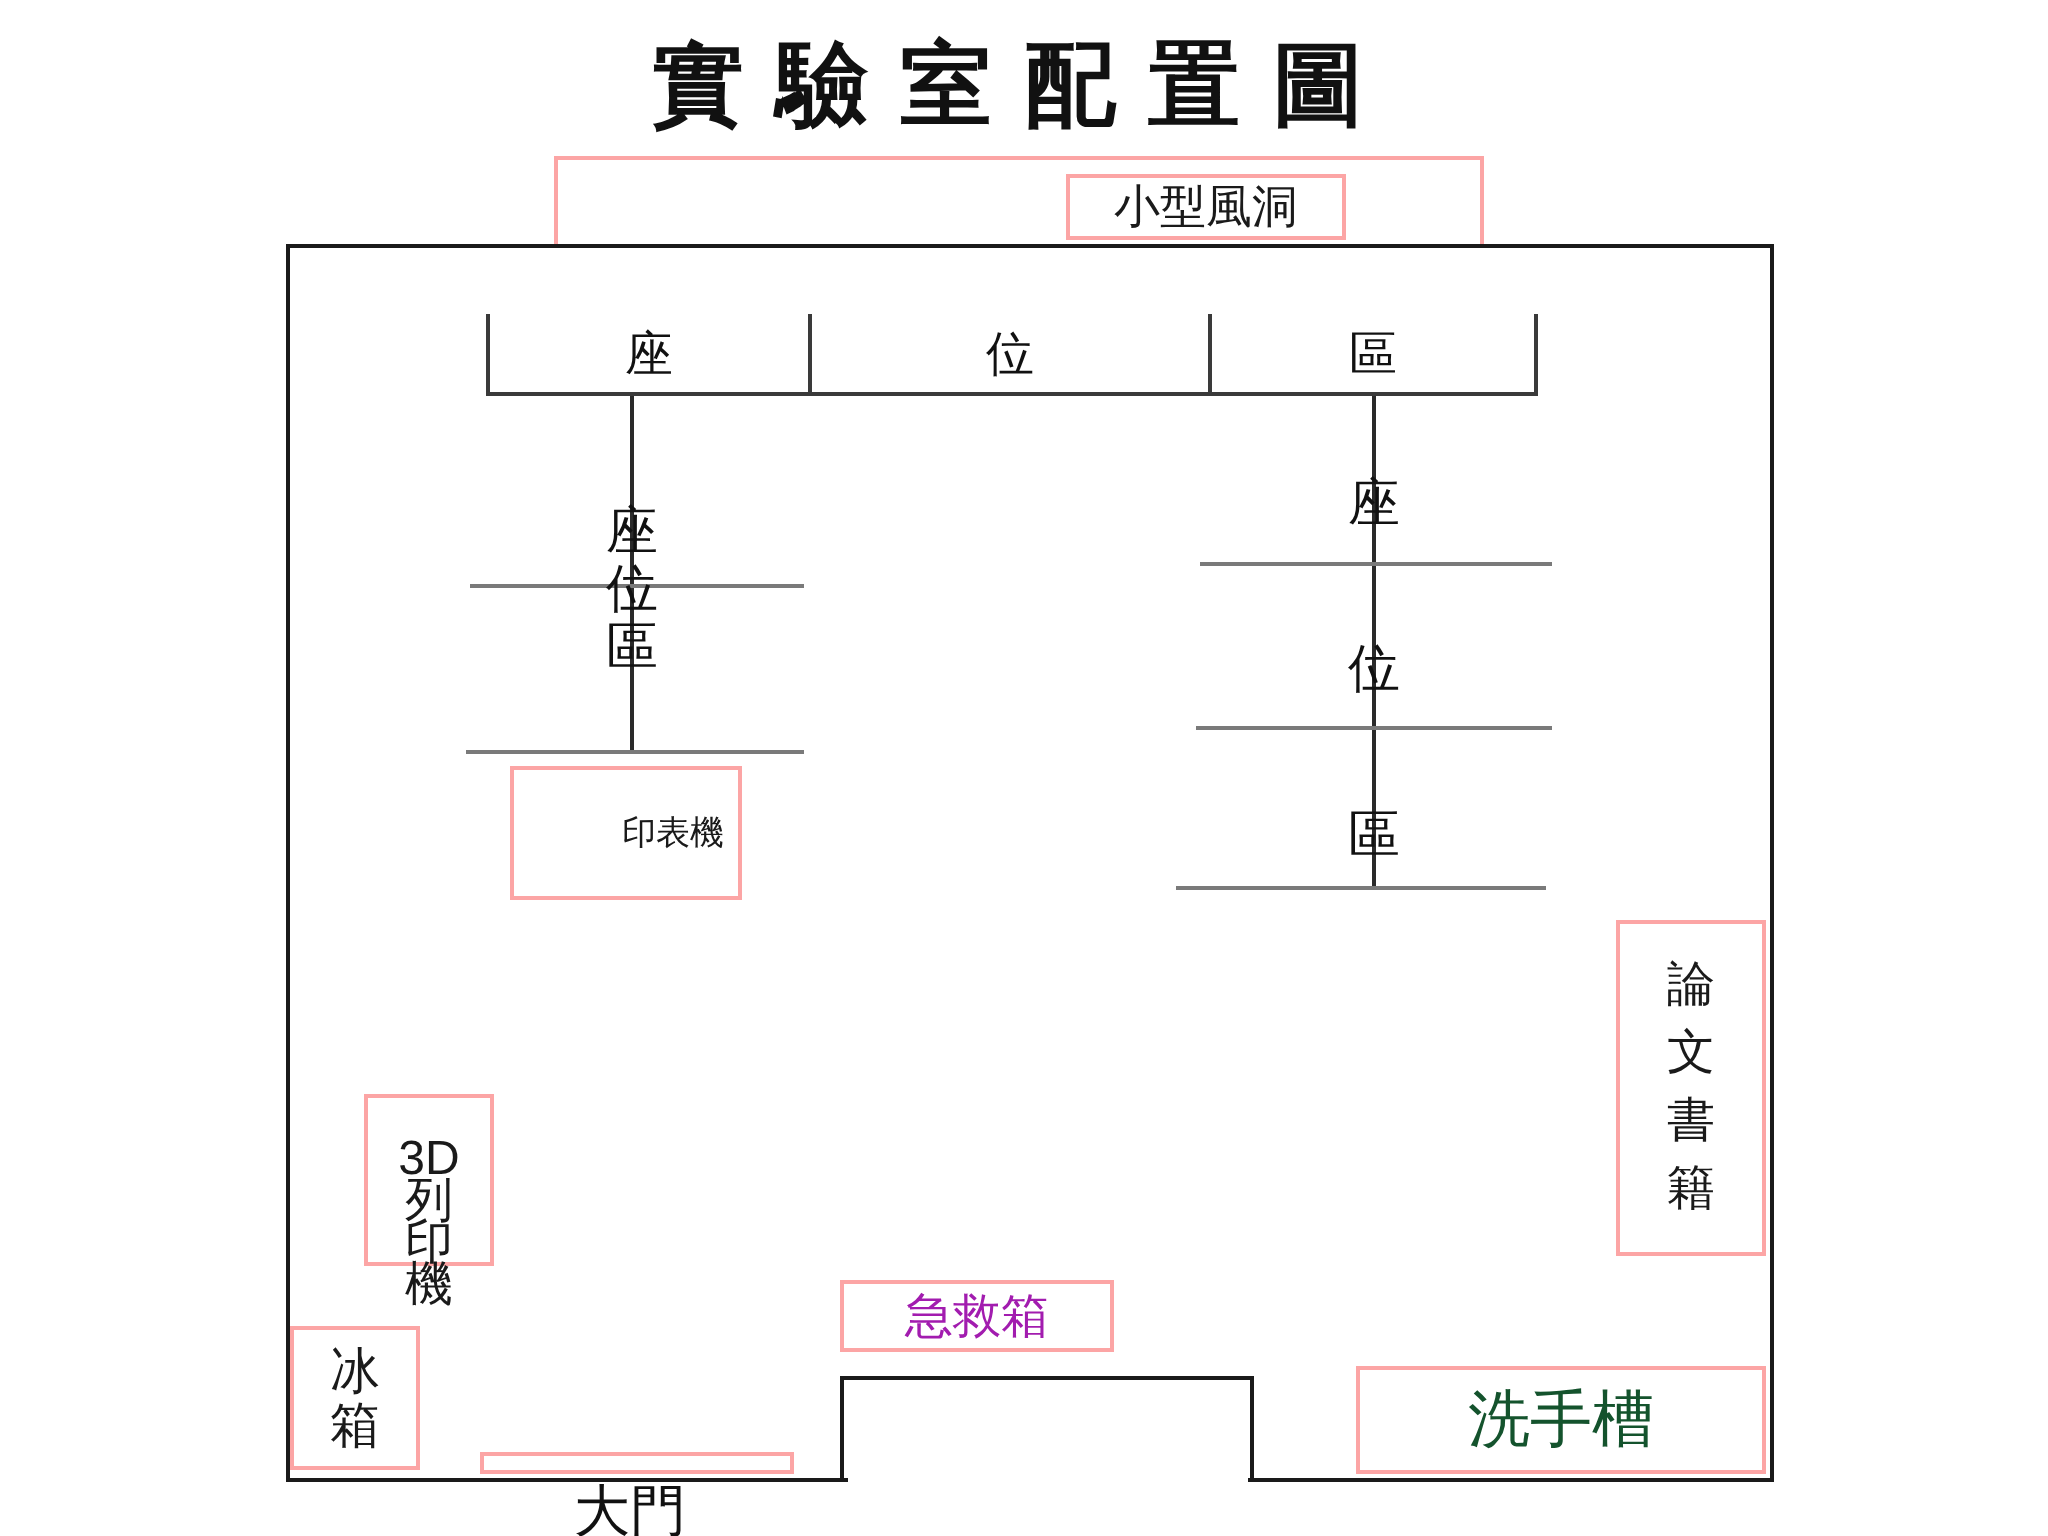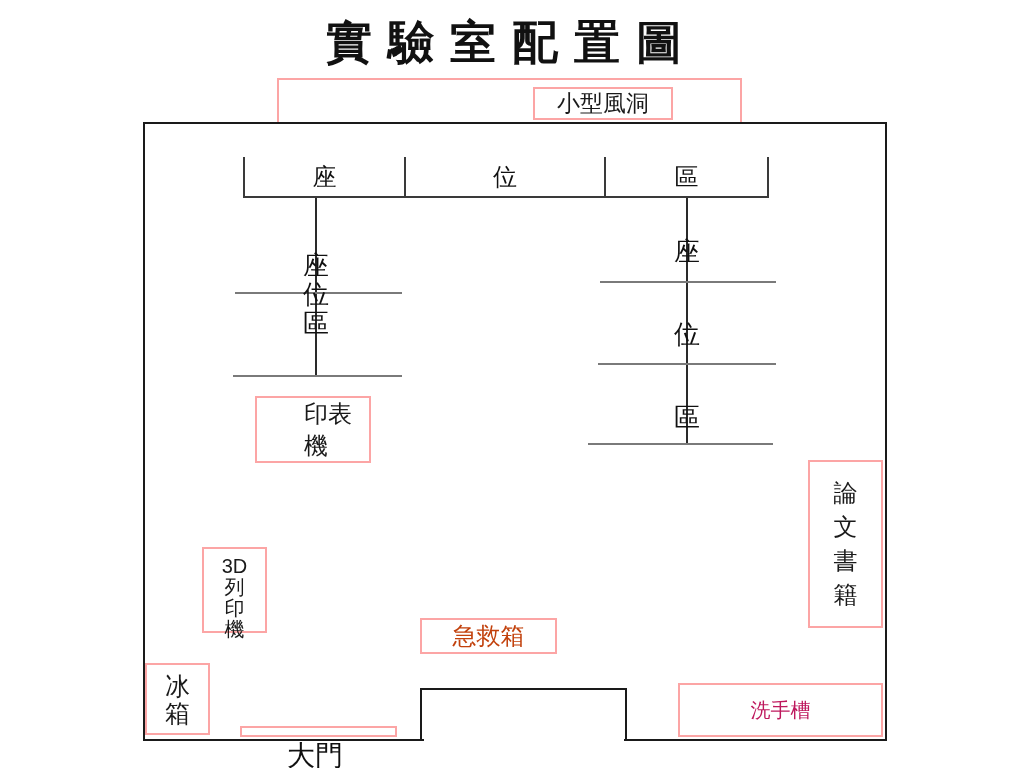--- a/index.html
+++ b/index.html
@@ -25,29 +25,29 @@
   .strip-cell.c1{width:200px;}
   .strip-cell.c2{width:165px;border-right:2px solid #3a3a3a;}
   
   .vline{background:#2a2a2a;width:2px;}
   .hline{background:#7a7a7a;height:2px;}
   .blackline{background:#1a1a1a;}
   
   .col-char{width:60px;text-align:center;font-size:26px;color:#111;}
   .col-left-text{left:286px;top:251px;width:60px;text-align:center;font-size:26px;line-height:29px;color:#111;}
   
-  .printer-box{left:255px;top:396px;width:116px;height:67px;display:flex;align-items:center;justify-content:center;font-size:24px;padding-left:47px;}
+  .printer-box{left:255px;top:383px;width:116px;height:67px;display:flex;align-items:center;justify-content:center;font-size:17px;padding-left:47px;}
   .desk-box{left:416px;top:480px;width:287px;height:138px;text-align:center;font-size:27px;line-height:34px;padding-top:8px;}
   .books-box{left:808px;top:460px;width:75px;height:168px;display:flex;flex-direction:column;align-items:center;justify-content:center;font-size:24px;line-height:34px;}
-  .p3d-box{left:202px;top:547px;width:65px;height:86px;text-align:center;font-size:20px;line-height:21px;padding-top:7px;}
+  .p3d-box{left:182px;top:547px;width:65px;height:86px;text-align:center;font-size:24px;line-height:21px;padding-top:20px;}
   .fridge-box{left:145px;top:663px;width:65px;height:72px;text-align:center;font-size:25px;line-height:27px;padding-top:8px;}
   .door-rect{left:240px;top:726px;width:157px;height:11px;}
   .door-label{left:250px;top:737px;width:130px;text-align:center;font-size:28px;color:#111;}
-  .firstaid-box{left:420px;top:618px;width:137px;height:36px;display:flex;align-items:center;justify-content:center;font-size:24px;color:#c2410c;}
-  .sink-box{left:678px;top:683px;width:205px;height:54px;display:flex;align-items:center;justify-content:center;font-size:20px;color:#be185d;}
+  .firstaid-box{left:420px;top:640px;width:137px;height:36px;display:flex;align-items:center;justify-content:center;font-size:24px;color:#a21caf;}
+  .sink-box{left:678px;top:683px;width:205px;height:54px;display:flex;align-items:center;justify-content:center;font-size:31px;color:#14532d;}
   .wallgap{background:#ffffff;}
 </style>
 </head>
 <body>
 
 <div id="canvas">
 
   <div class="abs title">實驗室配置圖</div>
 
   <div class="abs box wt-box"></div>

